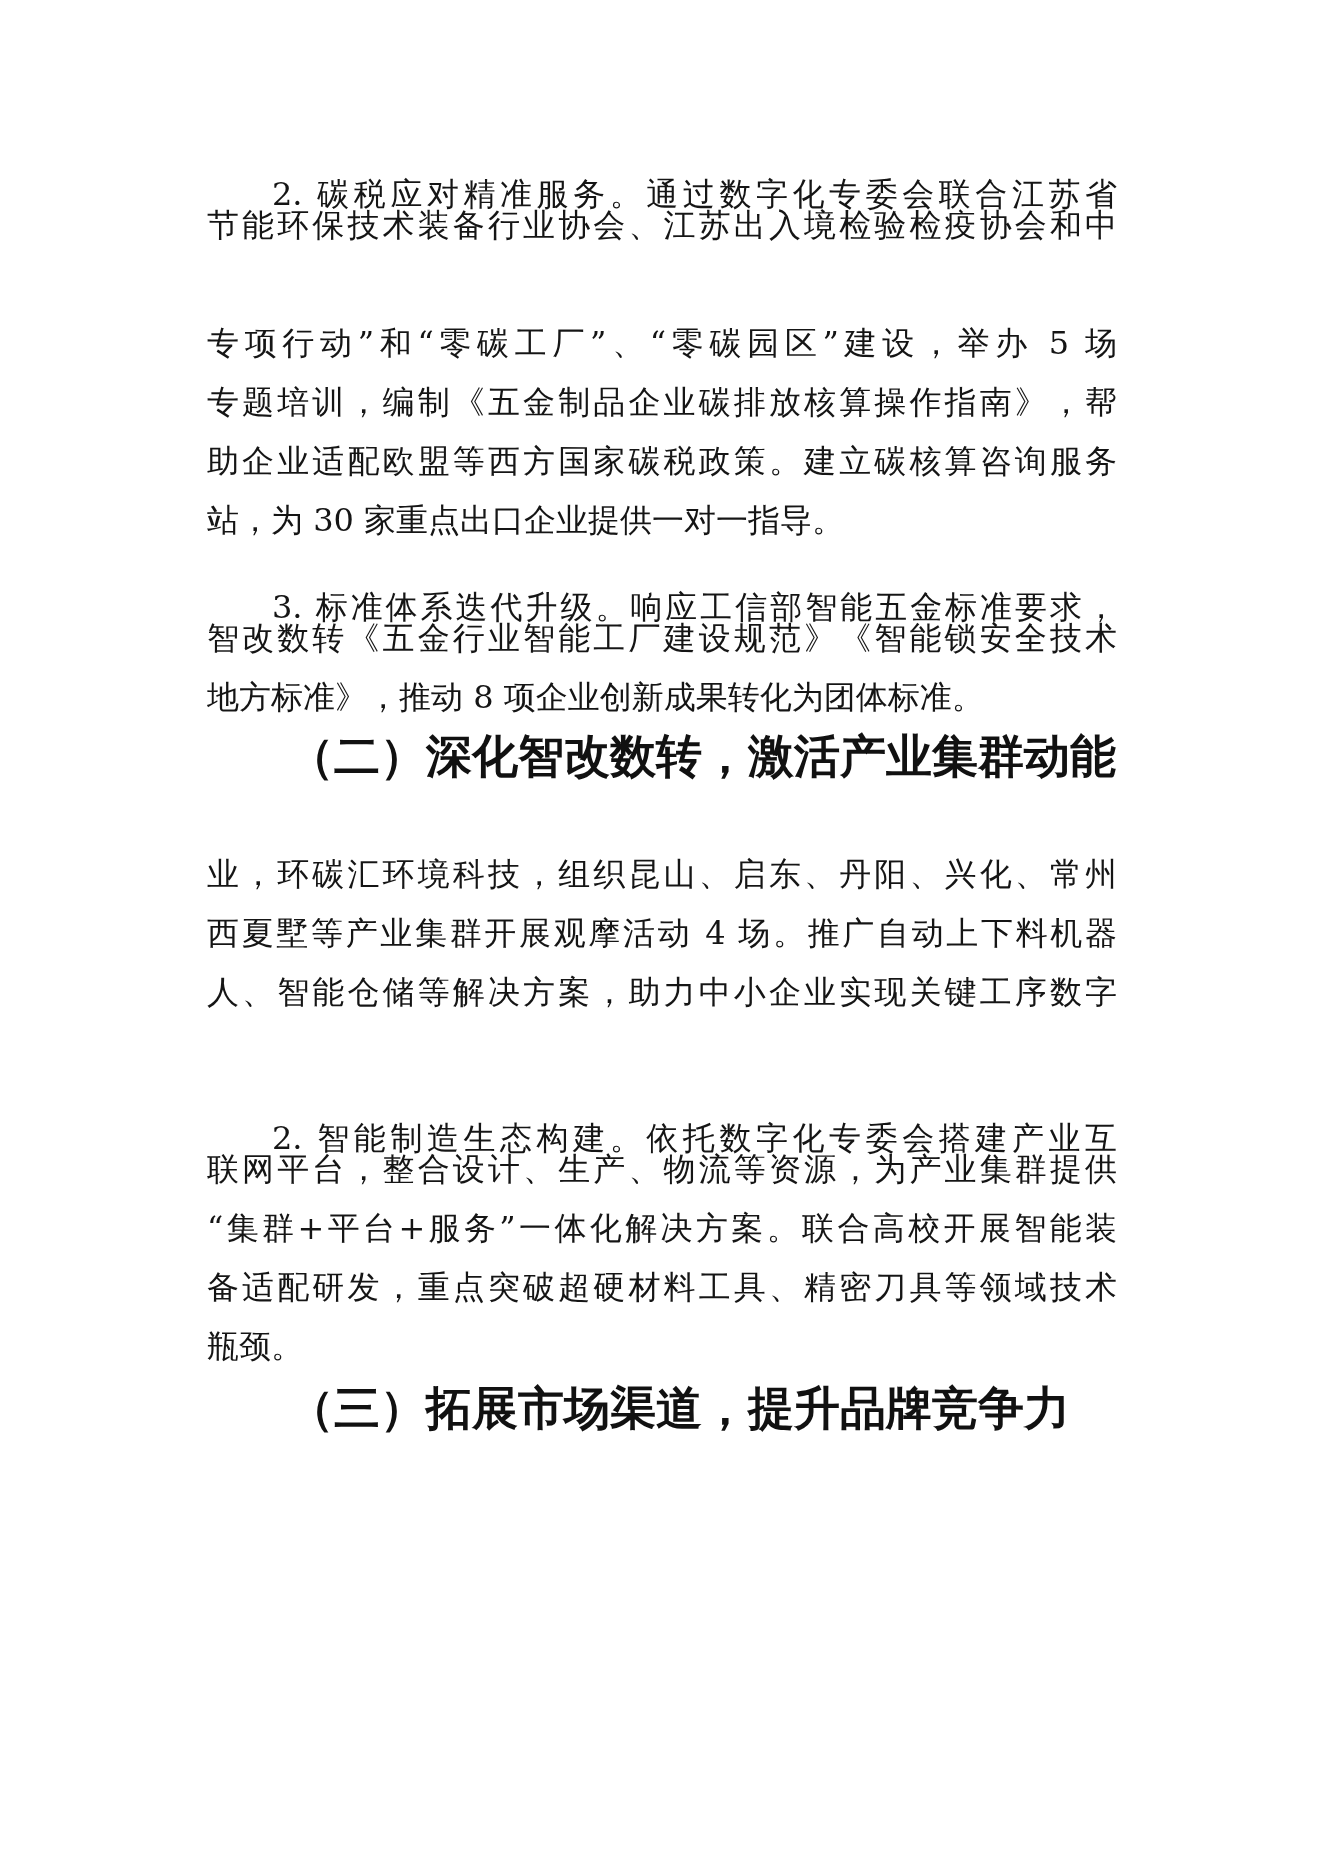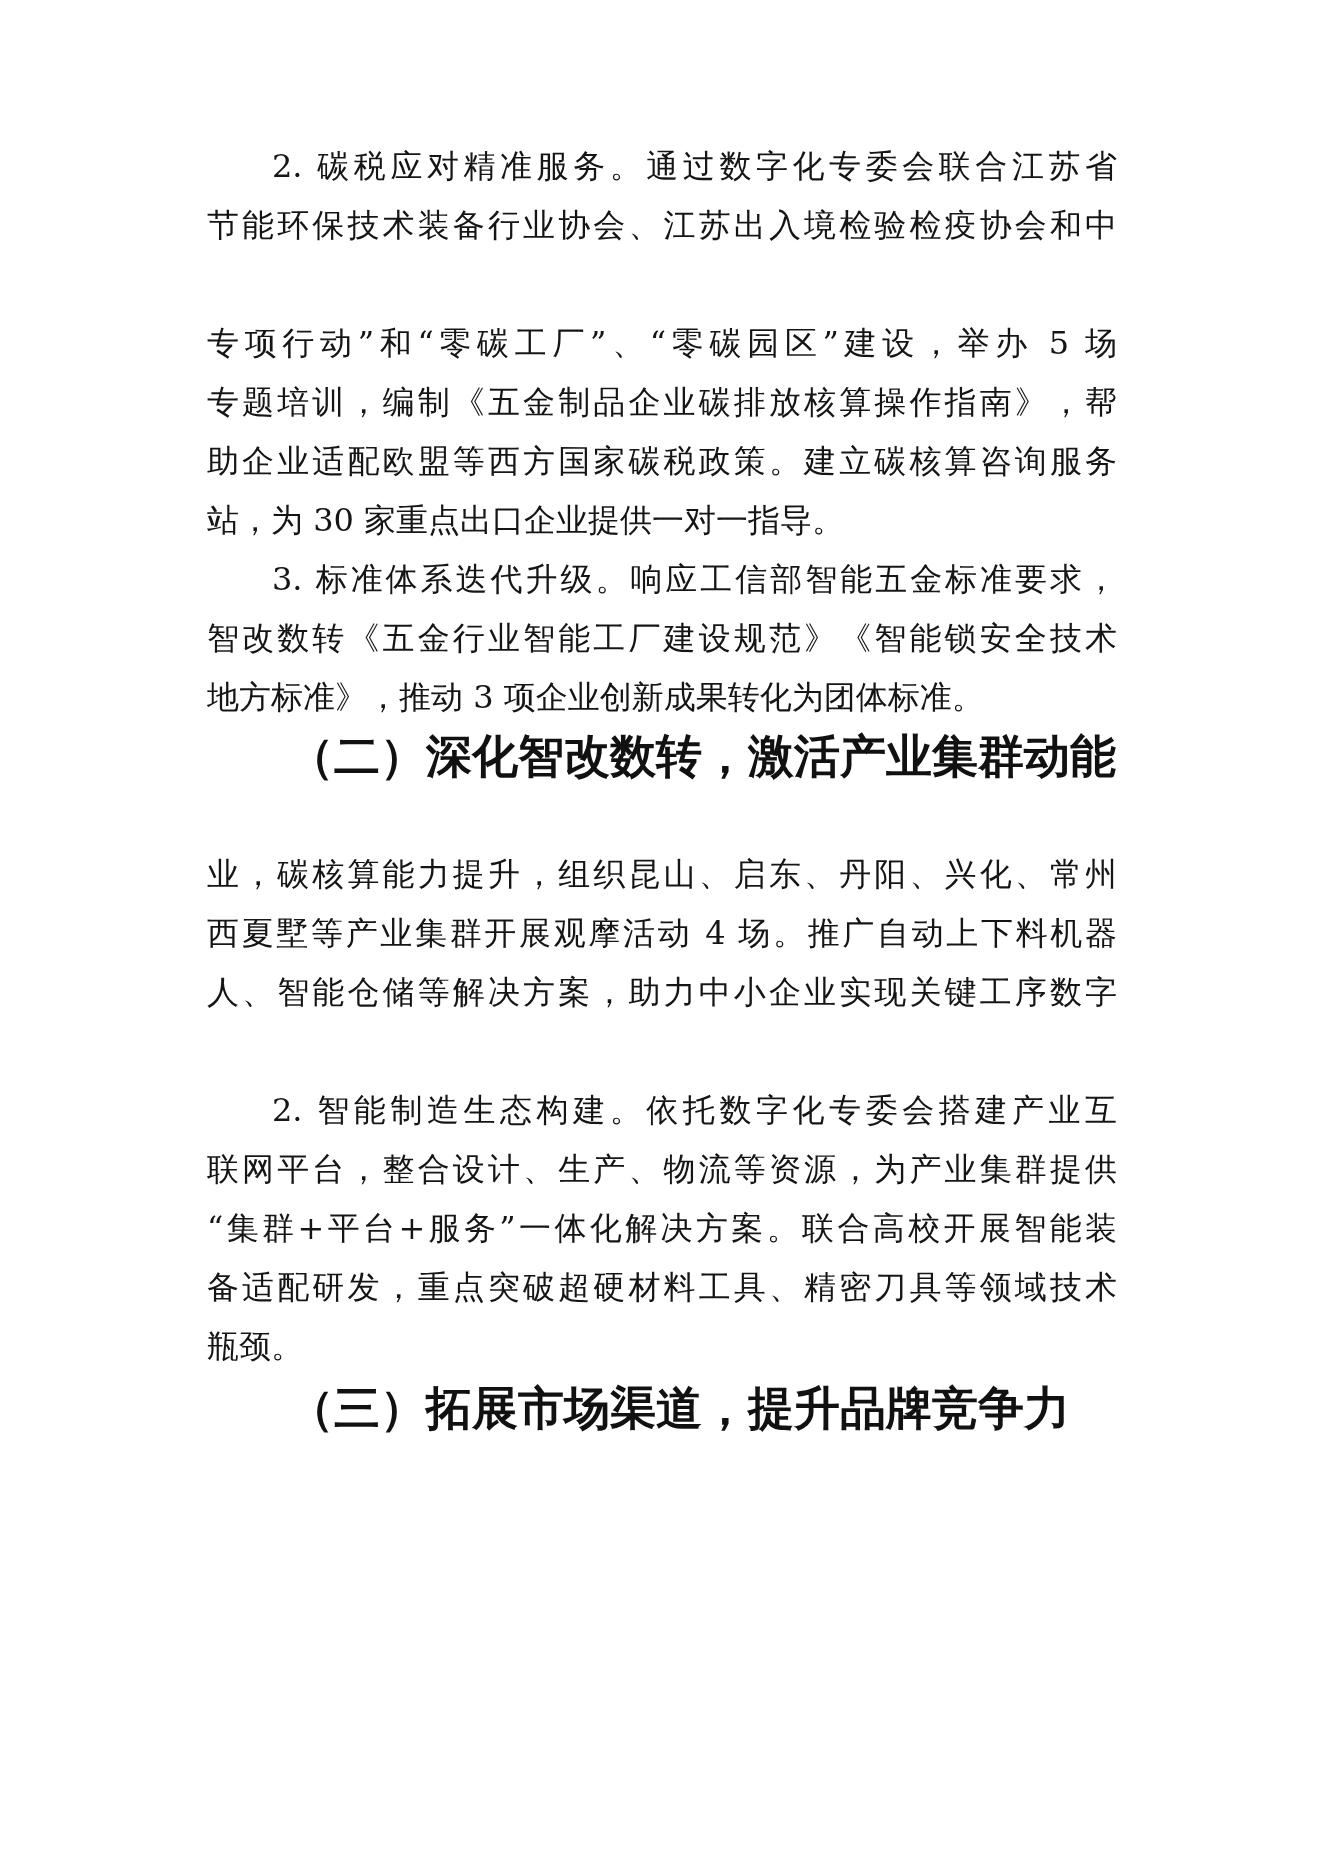--- a/index.html
+++ b/index.html
@@ -6,21 +6,21 @@
   body { width:1323px; height:1871px; position:relative; overflow:hidden; color:#111; }
   .page { position:absolute; left:0; top:0; width:1323px; height:1871px; background:#fff; }
   .line {
     position:absolute; left:207px; width:910px; height:40px;
     font-family:"DejaVu Serif", "Liberation Serif", serif;
     font-size:32px; line-height:40px; white-space:nowrap;
     text-align:justify; text-align-last:justify; color:#151515;
     letter-spacing:0px;
   }
   .line.last { text-align-last:left; }
-  .line.indent { left:272px; width:845px; }
+  .line.indent { left:272px; width:845px;margin-top:28px; }
   .heading {
     position:absolute; left:288px; height:44px;
     font-family:"DejaVu Sans", "Liberation Sans", sans-serif;
     font-size:46px; line-height:44px; white-space:nowrap; color:#111;
     font-weight:bold;
   }
 </style>
 </head>
 <body>
 
@@ -28,25 +28,25 @@
 
   <div class="line indent" style="top:146px">2. 碳税应对精准服务。通过数字化专委会联合江苏省</div>
   <div class="line" style="top:205px">节能环保技术装备行业协会、江苏出入境检验检疫协会和中</div>
   <div class="line" style="top:323px">专项行动”和“零碳工厂”、“零碳园区”建设，举办 5 场</div>
   <div class="line" style="top:382px">专题培训，编制《五金制品企业碳排放核算操作指南》，帮</div>
   <div class="line" style="top:441px">助企业适配欧盟等西方国家碳税政策。建立碳核算咨询服务</div>
   <div class="line last" style="top:500px">站，为 30 家重点出口企业提供一对一指导。</div>
 
   <div class="line indent" style="top:559px">3. 标准体系迭代升级。响应工信部智能五金标准要求，</div>
   <div class="line" style="top:618px">智改数转《五金行业智能工厂建设规范》《智能锁安全技术</div>
-  <div class="line last" style="top:677px">地方标准》，推动 3 项企业创新成果转化为团体标准。</div>
+  <div class="line last" style="top:677px">地方标准》，推动 8 项企业创新成果转化为团体标准。</div>
 
   <div class="heading" style="top:734px">（二）深化智改数转，激活产业集群动能</div>
 
-  <div class="line" style="top:854px">业，碳核算能力提升，组织昆山、启东、丹阳、兴化、常州</div>
+  <div class="line" style="top:854px">业，环碳汇环境科技，组织昆山、启东、丹阳、兴化、常州</div>
   <div class="line" style="top:913px">西夏墅等产业集群开展观摩活动 4 场。推广自动上下料机器</div>
   <div class="line" style="top:972px">人、智能仓储等解决方案，助力中小企业实现关键工序数字</div>
 
   <div class="line indent" style="top:1090px">2. 智能制造生态构建。依托数字化专委会搭建产业互</div>
   <div class="line" style="top:1149px">联网平台，整合设计、生产、物流等资源，为产业集群提供</div>
   <div class="line" style="top:1267px">备适配研发，重点突破超硬材料工具、精密刀具等领域技术</div>
   <div class="line" style="top:1208px">“集群+平台+服务”一体化解决方案。联合高校开展智能装</div>
   <div class="line last" style="top:1326px">瓶颈。</div>
 
   <div class="heading" style="top:1386px">（三）拓展市场渠道，提升品牌竞争力</div>

